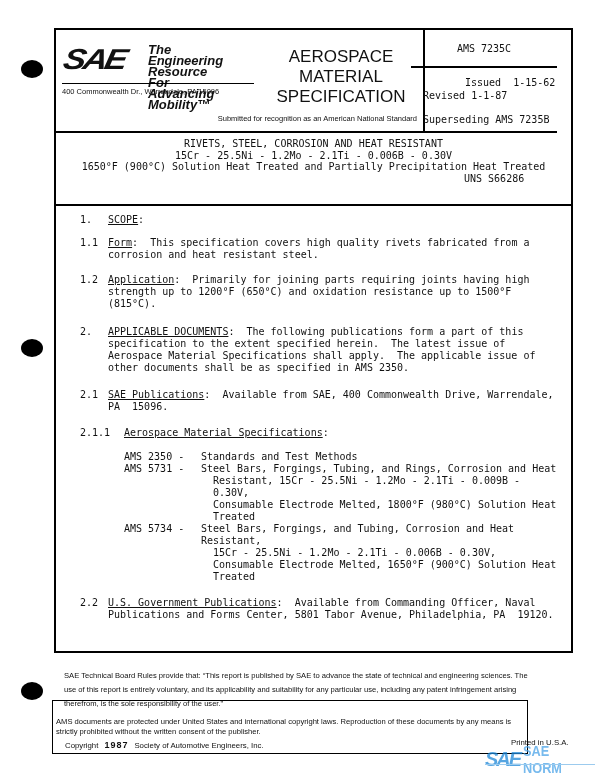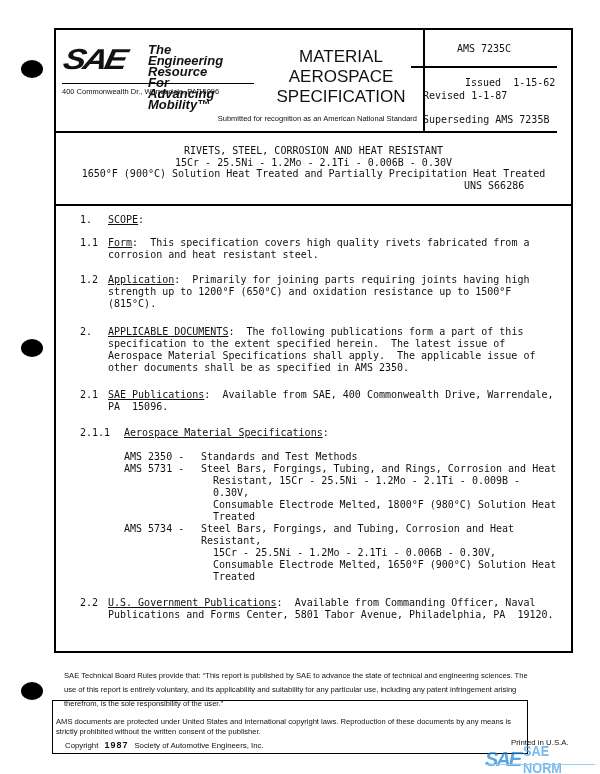--- a/index.html
+++ b/index.html
@@ -17,21 +17,21 @@
   .datebox .sup { margin-top: 12px; }
   .logo { position: absolute; left: 8px; top: 12px; }
   .sae-mark { font-family: "Liberation Sans", sans-serif; font-weight: bold; font-style: italic; font-size: 34px; letter-spacing: -3px; line-height: 34px; transform: skewX(-12deg) scaleY(0.85); display: inline-block; }
   .tagline { position: absolute; left: 84px; top: 2px; font-family: "Liberation Sans", sans-serif; font-style: italic; font-weight: bold; font-size: 13px; line-height: 11px; }
   .logo-rule { position: absolute; left: 6px; top: 53px; width: 192px; border-top: 1px solid #000; }
   .addr { position: absolute; left: 6px; top: 57px; font-family: "Liberation Sans", sans-serif; font-size: 7.5px; }
   .amstitle { position: absolute; right: 12px; top: 17px; width: 140px; text-align: center; font-family: "Liberation Sans", sans-serif; font-size: 17px; line-height: 20px; }
   .submitted { position: absolute; right: 6px; top: 84px; font-family: "Liberation Sans", sans-serif; font-size: 7.5px; }
   .titleblock { position: absolute; left: 0; top: 103px; width: 515px; height: 71px; border-bottom: 2px solid #000; font-size: 10px; line-height: 11.5px; }
   .titleblock .c { text-align: center; }
-  .titleblock .l1 { margin-top: 12px; }
+  .titleblock .l1 { margin-top: 5px; }
   .titleblock .uns { padding-left: 408px; }
   .body { position: absolute; left: 24px; top: 184px; width: 480px; font-size: 10px; line-height: 12px; }
   .para { position: relative; padding-left: 28px; margin-bottom: 13px; }
   .para .num { position: absolute; left: 0; top: 0; }
   .para.deep { padding-left: 44px; }
   .u { text-decoration: underline; }
   .doclist { padding-left: 44px; margin-top: -2px; margin-bottom: 14px; }
   .docrow { position: relative; padding-left: 77px; }
   .docrow .dn { position: absolute; left: 0; top: 0; }
   .board { position: absolute; left: 64px; top: 669px; width: 470px; font-family: "Liberation Sans", sans-serif; font-size: 7.6px; line-height: 14px; }
@@ -58,22 +58,22 @@
       <span class="sae-mark">SAE</span>
       <div class="tagline">
         <div>The Engineering</div>
         <div>Resource For</div>
         <div>Advancing Mobility™</div>
       </div>
     </div>
     <div class="logo-rule"></div>
     <div class="addr">400 Commonwealth Dr., Warrendale, PA 15096</div>
     <div class="amstitle">
+      <div>AEROSPACE</div>
       <div>MATERIAL</div>
-      <div>AEROSPACE</div>
       <div>SPECIFICATION</div>
     </div>
     <div class="submitted">Submitted for recognition as an American National Standard</div>
   </div>
 
   <div class="hdr-right">
     <div class="amsbox">AMS 7235C</div>
     <div class="datebox">
       <div style="white-space:pre;margin-left:42px;">Issued  1-15-62</div>
       <div>Revised 1-1-87</div>

